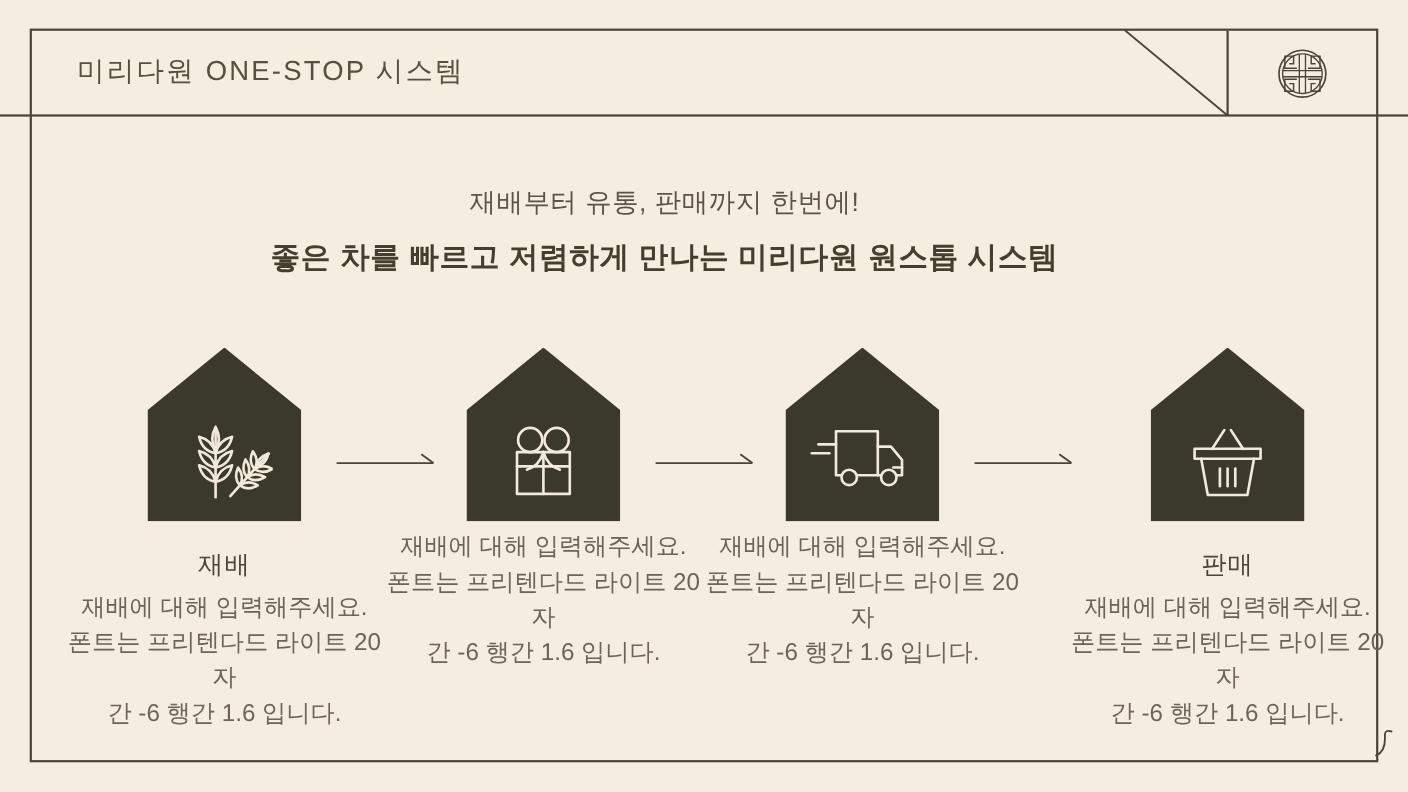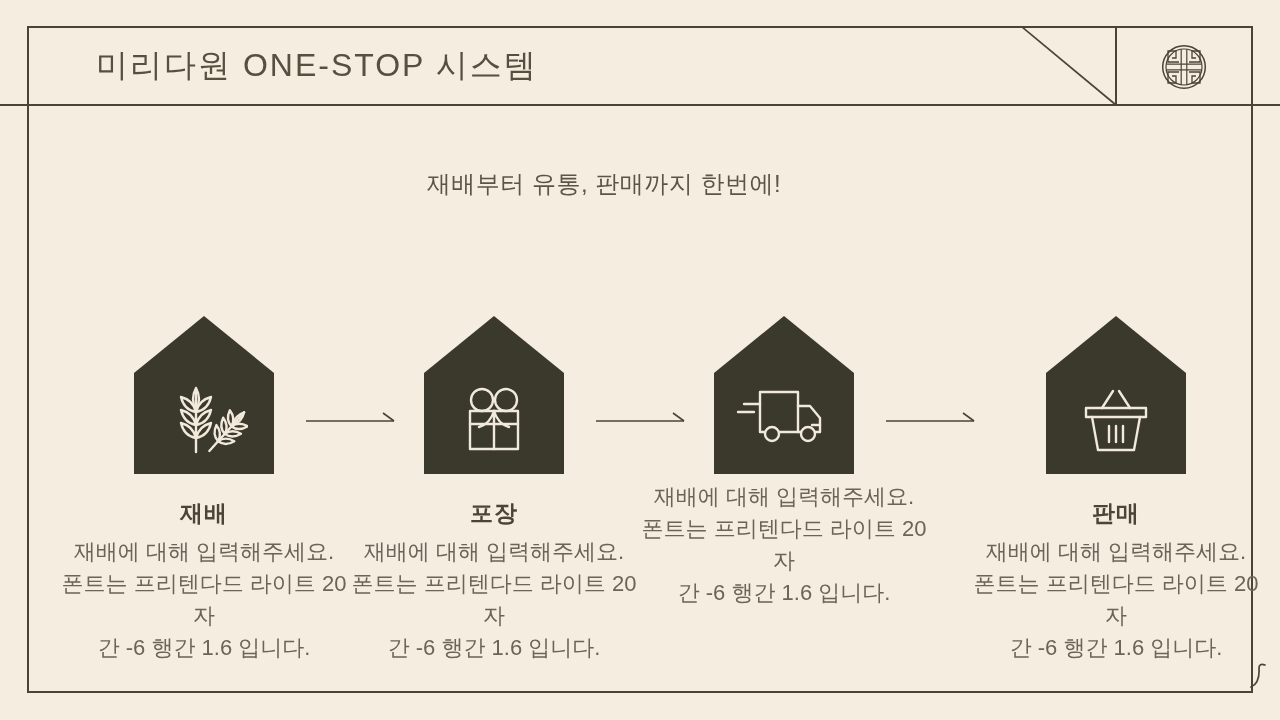--- a/index.html
+++ b/index.html
@@ -12,22 +12,22 @@
   .abs{position:absolute;}
   
   .frame{
     left:27px;top:26px;width:1222px;height:663px;
     border:2px solid #4a4437;
   }
   .header-divider{
     left:0;top:104px;width:1280px;height:2px;background:#4a4437;
   }
   .page-title{
-    left:96px;top:26px;height:97px;line-height:79px;
-    font-size:32px;letter-spacing:2px;font-weight:400;color:#56503f;
+    left:70px;top:26px;height:97px;line-height:79px;
+    font-size:25px;letter-spacing:2px;font-weight:400;color:#56503f;
     white-space:nowrap;
   }
   .header-vline{left:1115px;top:28px;width:2px;height:77px;background:#4a4437;}
   .diag-svg{left:1022px;top:27px;}
   .emblem-svg{left:1161px;top:44px;}
   .emblem-svg path,.emblem-svg circle,.emblem-svg line{stroke:#4a4437;fill:none;}
   
   .intro{left:0;top:168px;width:1208px;text-align:center;}
   .intro-line1{font-size:24px;font-weight:400;color:#5c5547;letter-spacing:0.5px;margin-bottom:16px;}
   .intro-line2{font-size:27px;font-weight:700;color:#443e2e;letter-spacing:0.5px;}
@@ -38,21 +38,21 @@
   .house{
     width:140px;height:158px;margin:0 auto;background:#3b392c;
     clip-path:polygon(50% 0%,100% 36%,100% 100%,0% 100%,0% 36%);
     display:flex;align-items:flex-start;justify-content:center;
   }
   .house svg{margin-top:58px;}
   .house svg path,.house svg rect,.house svg circle,.house svg line{
     stroke:#f1e9da;stroke-width:2.4;fill:none;stroke-linecap:round;stroke-linejoin:round;
   }
   .house svg .wheel{fill:#3b392c;}
-  .step-label{margin-top:24px;font-size:23px;font-weight:700;color:#4b4538;letter-spacing:1px;}
+  .step-label{margin-top:24px;font-size:23px;font-weight:400;color:#4b4538;letter-spacing:1px;}
   .step-desc{margin-top:7px;font-size:22px;line-height:32px;font-weight:400;color:#6b6457;}
   
   .arrow-svg{top:410px;}
   .arrow-svg.a0{left:305px;} .arrow-svg.a1{left:595px;} .arrow-svg.a2{left:885px;}
   .arrow-svg line{stroke:#4a4437;stroke-width:1.7;}
   
   .curl-svg{left:1250px;top:662px;}
   .curl-svg path{stroke:#4a4437;stroke-width:1.7;fill:none;stroke-linecap:round;}
 </style>
 </head>
@@ -76,20 +76,21 @@
   <line x1="-2.8" y1="-17.8" x2="-2.8" y2="17.8" stroke-width="1.2"></line>
   <line x1="2.8" y1="-17.8" x2="2.8" y2="17.8" stroke-width="1.2"></line>
   <path d="M5,-5 H16 V-16 H8 V-9 H12" stroke-width="1.3"></path>
   <path d="M-5,-5 H-16 V-16 H-8 V-9 H-12" stroke-width="1.3"></path>
   <path d="M5,5 H16 V16 H8 V9 H12" stroke-width="1.3"></path>
   <path d="M-5,5 H-16 V16 H-8 V9 H-12" stroke-width="1.3"></path>
 </svg>
 
 <div class="abs intro">
   <div class="intro-line1">재배부터 유통, 판매까지 한번에!</div>
+  <div class="intro-line2">좋은 차를 빠르고 저렴하게 만나는 미리다원 원스톱 시스템</div>
 </div>
 
 <div class="abs step-col c0">
   <div class="house">
     <svg width="88" height="88" viewBox="0 0 88 88">
       <path d="M36,78 L36,16"></path>
       <path d="M36,14 Q30,25 36,36 Q42,25 36,14"></path>
       <path d="M36,38 Q24,36 21,23 Q33,26 36,38"></path>
         <path d="M36,38 Q48,36 51,23 Q39,26 36,38"></path>
       <path d="M36,51 Q24,49 21,36 Q33,39 36,51"></path>
@@ -121,21 +122,20 @@
     <svg width="88" height="88" viewBox="0 0 88 88">
       <circle cx="32" cy="26" r="11"></circle>
       <circle cx="56" cy="26" r="11"></circle>
       <rect x="20" y="37" width="48" height="38"></rect>
       <path d="M20,50 H68"></path>
       <path d="M44,37 V75"></path>
       <path d="M44,37 C41,47 36,51 29,53"></path>
       <path d="M44,37 C47,47 52,51 59,53"></path>
     </svg>
   </div>
-  <div class="step-label">포장</div>
   <div class="step-desc">
     <div>재배에 대해 입력해주세요.</div>
     <div>폰트는 프리텐다드 라이트 20 자</div>
     <div>간 -6 행간 1.6 입니다.</div>
   </div>
 </div>
 
 <div class="abs step-col c2">
   <div class="house">
     <svg width="96" height="84" viewBox="0 0 96 84">

